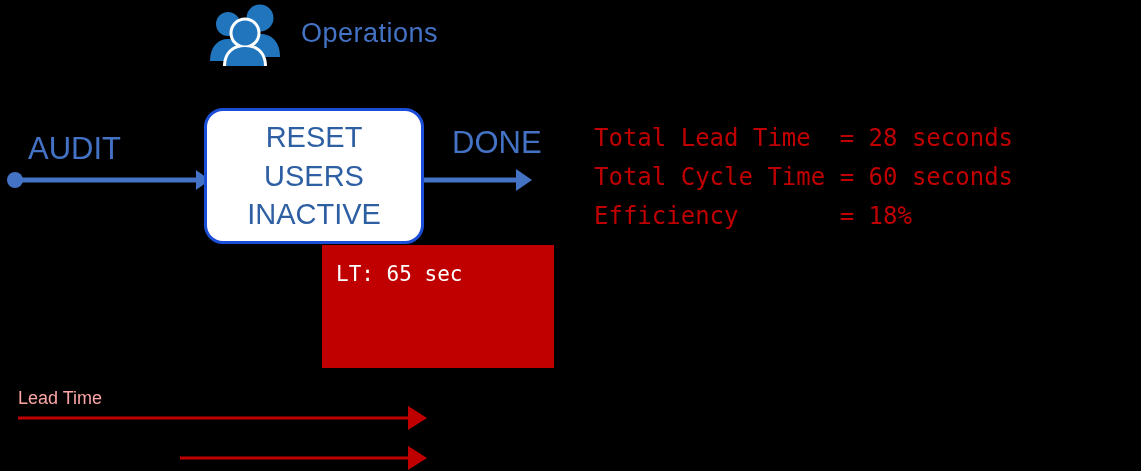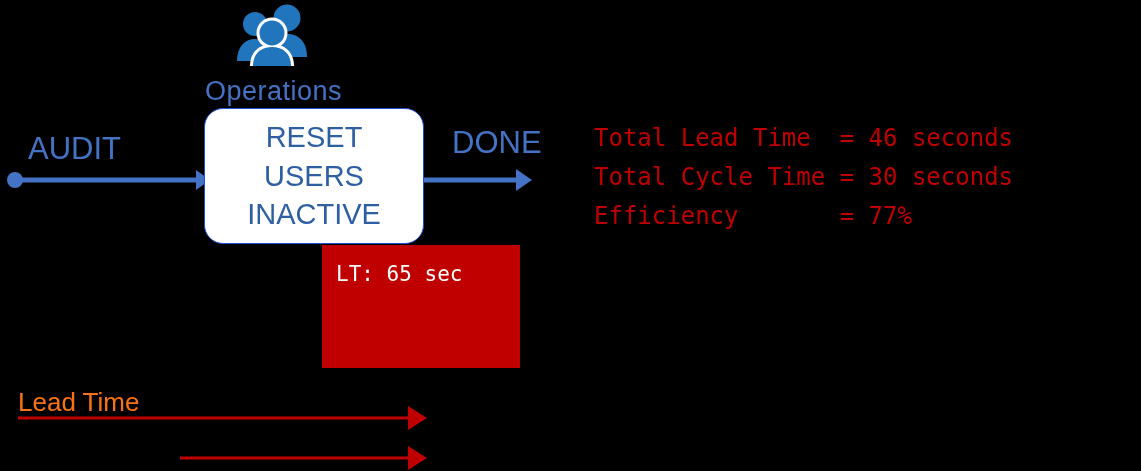--- a/index.html
+++ b/index.html
@@ -17,21 +17,20 @@
   }
 
   
   .role-header {
     position: absolute;
     left: 205px;
     top: 4px;
     display: flex;
     align-items: center;
     gap: 12px;
-    flex-direction: column;
   }
   .people-icon {
     width: 84px;
     height: 62px;
     display: block;
   }
   .role-label {
     color: #4472C4;
     font-size: 27px;
     letter-spacing: 0.5px;
@@ -42,21 +41,21 @@
 
   
   .process-box {
     position: absolute;
     left: 204px;
     top: 108px;
     width: 220px;
     height: 136px;
     box-sizing: border-box;
     background: #FFFFFF;
-    border: 1px solid #1d4ed8;
+    border: 3px solid #1d4ed8;
     border-radius: 19px;
     display: flex;
     flex-direction: column;
     align-items: center;
     justify-content: center;
     color: #2E5FA3;
     font-size: 29px;
     line-height: 1.33;
     text-align: center;
   }
@@ -81,21 +80,21 @@
     width: 1141px;
     height: 471px;
     pointer-events: none;
   }
 
   
   .metrics-box {
     position: absolute;
     left: 322px;
     top: 245px;
-    width: 198px;
+    width: 232px;
     height: 123px;
     box-sizing: border-box;
     background: #C00000;
     padding: 11px 0 0 14px;
     font-family: "DejaVu Sans Mono", "Liberation Mono", monospace;
     font-size: 21px;
     line-height: 1.72;
     color: #FFFFFF;
     white-space: pre;
   }
@@ -108,22 +107,22 @@
     font-family: "DejaVu Sans Mono", "Liberation Mono", monospace;
     font-size: 24px;
     line-height: 1.62;
     color: #C00000;
     white-space: pre;
   }
 
   
   .timeline-label {
     position: absolute;
-    color: #f97316;
-    font-size: 26px;
+    color: #fca5a5;
+    font-size: 18px;
     white-space: nowrap;
     line-height: 1;
   }
   #lead-time-label  { left: 18px;  top: 389px; }
   #cycle-time-label { left: 184px; top: 425px; }
 </style>
 </head>
 <body>
 
 <div id="canvas">
@@ -173,17 +172,17 @@
   <div class="flow-label" id="label-out">DONE</div>
 
   <div class="process-box">
     <span>RESET</span>
     <span>USERS</span>
     <span>INACTIVE</span>
   </div>
 
   <div class="metrics-box"><div>LT: 65 sec</div></div>
 
-  <div class="summary"><div>Total Lead Time  = 46 seconds</div><div>Total Cycle Time = 30 seconds</div><div>Efficiency       = 77%</div></div>
+  <div class="summary"><div>Total Lead Time  = 28 seconds</div><div>Total Cycle Time = 60 seconds</div><div>Efficiency       = 18%</div></div>
 
   <div class="timeline-label" id="lead-time-label">Lead Time</div>
 
 </div>
 
 </body></html>

